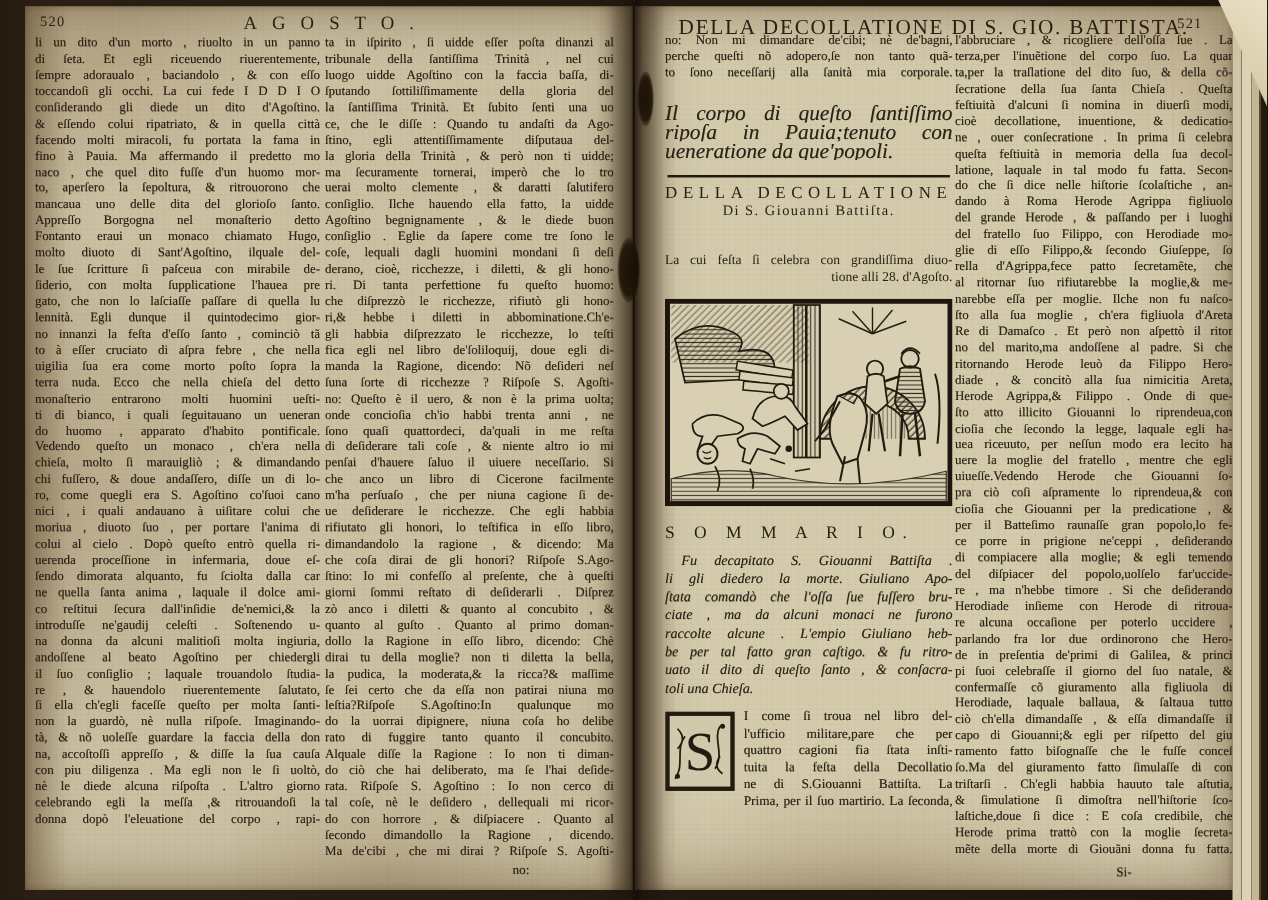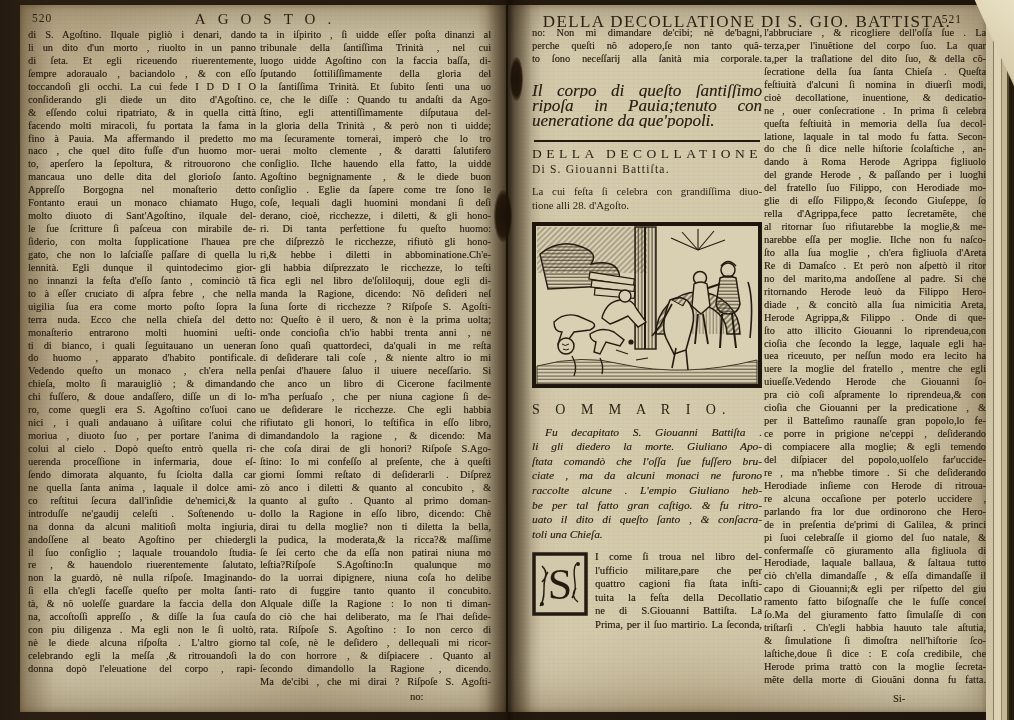--- a/index.html
+++ b/index.html
@@ -47,24 +47,24 @@
   .catchword{position:absolute;font-size:10.5px;text-shadow:.25px .25px 0 rgba(43,33,21,.45);}
 
   
   .rcol1{position:absolute;left:24px;top:22px;width:230px;}
   .intro-lines{margin-bottom:17px;}
   .italic-note{font-style:italic;margin-bottom:12px;}
   .italic-note .tl{height:15px;line-height:15px;font-size:17px;}
   .italic-note .last{text-align-last:left;}
   .rule{height:2px;background:#241b10;margin:0 2px 3px 2px;}
   .sec-title{font-size:13.5px;letter-spacing:4.5px;text-align:center;line-height:17px;white-space:nowrap;}
-  .sec-sub{font-size:11.5px;letter-spacing:1.2px;line-height:15px;margin-bottom:7px;font-family:Liberation Serif, serif;}
+  .sec-sub{font-size:11.5px;letter-spacing:1.2px;text-align:center;line-height:15px;margin-bottom:24px;font-family:Liberation Serif, serif;}
   .feast{font-size:10.8px;}
   .feast .l1{line-height:14.5px;height:14.5px;overflow:hidden;text-align:justify;text-align-last:justify;}
-  .feast .l2{line-height:14.5px;text-align:left;}
+  .feast .l2{line-height:14.5px;text-align:right;}
   .woodcut{margin:9px 0 0 0;line-height:0;}
   .sommario-title{font-size:14px;letter-spacing:6px;text-align:left;margin:13px 0 6px 0;line-height:18px;white-space:nowrap;}
   .sommario-lines{font-style:italic;}
   .sommario-lines .tl{height:14.55px;line-height:14.55px;font-size:11.3px;}
   .sommario-lines .tl:first-child{text-indent:13px;}
   .sommario-last{font-style:italic;font-size:11.3px;line-height:14.55px;text-align:left;text-shadow:.25px .25px 0 rgba(43,33,21,.45);}
   .dropcap-para{margin-top:9px;}
   .dropcap{float:left;width:56px;height:64px;margin:2px 7px 2px 0;}
   .incipit .tl{height:13.5px;line-height:13.5px;font-size:10.6px;}
 
@@ -73,21 +73,20 @@
 </head>
 <body>
 
 <div class="scene">
 
   <div class="page left">
     <div class="texture"></div>
     <div class="folio" style="left:12px;top:7px;">520</div>
     <div class="running-head head-left">AGOSTO.</div>
     <div class="col" style="left:8px;top:24px;width:228px;">
-        <div class="tl">di S. Agoſtino. Ilquale pigliò i denari, dando</div>
         <div class="tl">li un dito d'un morto , riuolto in un panno</div>
         <div class="tl">di ſeta. Et egli riceuendo riuerentemente,</div>
         <div class="tl">ſempre adoraualo , baciandolo , &amp; con eſſo</div>
         <div class="tl">toccandoſi gli occhi. La cui fede I D D I O</div>
         <div class="tl">conſiderando gli diede un dito d'Agoſtino.</div>
         <div class="tl">&amp; eſſendo colui ripatriato, &amp; in quella città</div>
         <div class="tl">facendo molti miracoli, fu portata la fama in</div>
         <div class="tl">fino à Pauia. Ma affermando il predetto mo</div>
         <div class="tl">naco , che quel dito fuſſe d'un huomo mor-</div>
         <div class="tl">to, aperſero la ſepoltura, &amp; ritrouorono che</div>
@@ -115,22 +114,22 @@
         <div class="tl">colui al cielo . Dopò queſto entrò quella ri-</div>
         <div class="tl">uerenda proceſſione in infermaria, doue eſ-</div>
         <div class="tl">ſendo dimorata alquanto, fu ſciolta dalla car</div>
         <div class="tl">ne quella ſanta anima , laquale il dolce ami-</div>
         <div class="tl">co reſtitui ſecura dall'inſidie de'nemici,&amp; la</div>
         <div class="tl">introduſſe ne'gaudij celeſti . Soſtenendo u-</div>
         <div class="tl">na donna da alcuni malitioſi molta ingiuria,</div>
         <div class="tl">andoſſene al beato Agoſtino per chiedergli</div>
         <div class="tl">il ſuo conſiglio ; laquale trouandolo ſtudia-</div>
         <div class="tl">re , &amp; hauendolo riuerentemente ſalutato,</div>
+        <div class="tl">ſi ella ch'egli faceſſe queſto per molta ſanti-</div>
         <div class="tl">non la guardò, nè nulla riſpoſe. Imaginando-</div>
-        <div class="tl">ſi ella ch'egli faceſſe queſto per molta ſanti-</div>
         <div class="tl">tà, &amp; nõ uoleſſe guardare la faccia della don</div>
         <div class="tl">na, accoſtoſſi appreſſo , &amp; diſſe la ſua cauſa</div>
         <div class="tl">con piu diligenza . Ma egli non le ſi uoltò,</div>
         <div class="tl">nè le diede alcuna riſpoſta . L'altro giorno</div>
         <div class="tl">celebrando egli la meſſa ,&amp; ritrouandoſi la</div>
         <div class="tl">donna dopò l'eleuatione del corpo , rapi-</div>
       </div>
     <div class="col" style="left:240px;top:24px;width:231px;">
         <div class="tl">ta in iſpirito , ſi uidde eſſer poſta dinanzi al</div>
         <div class="tl">tribunale della ſantiſſima Trinità , nel cui</div>

